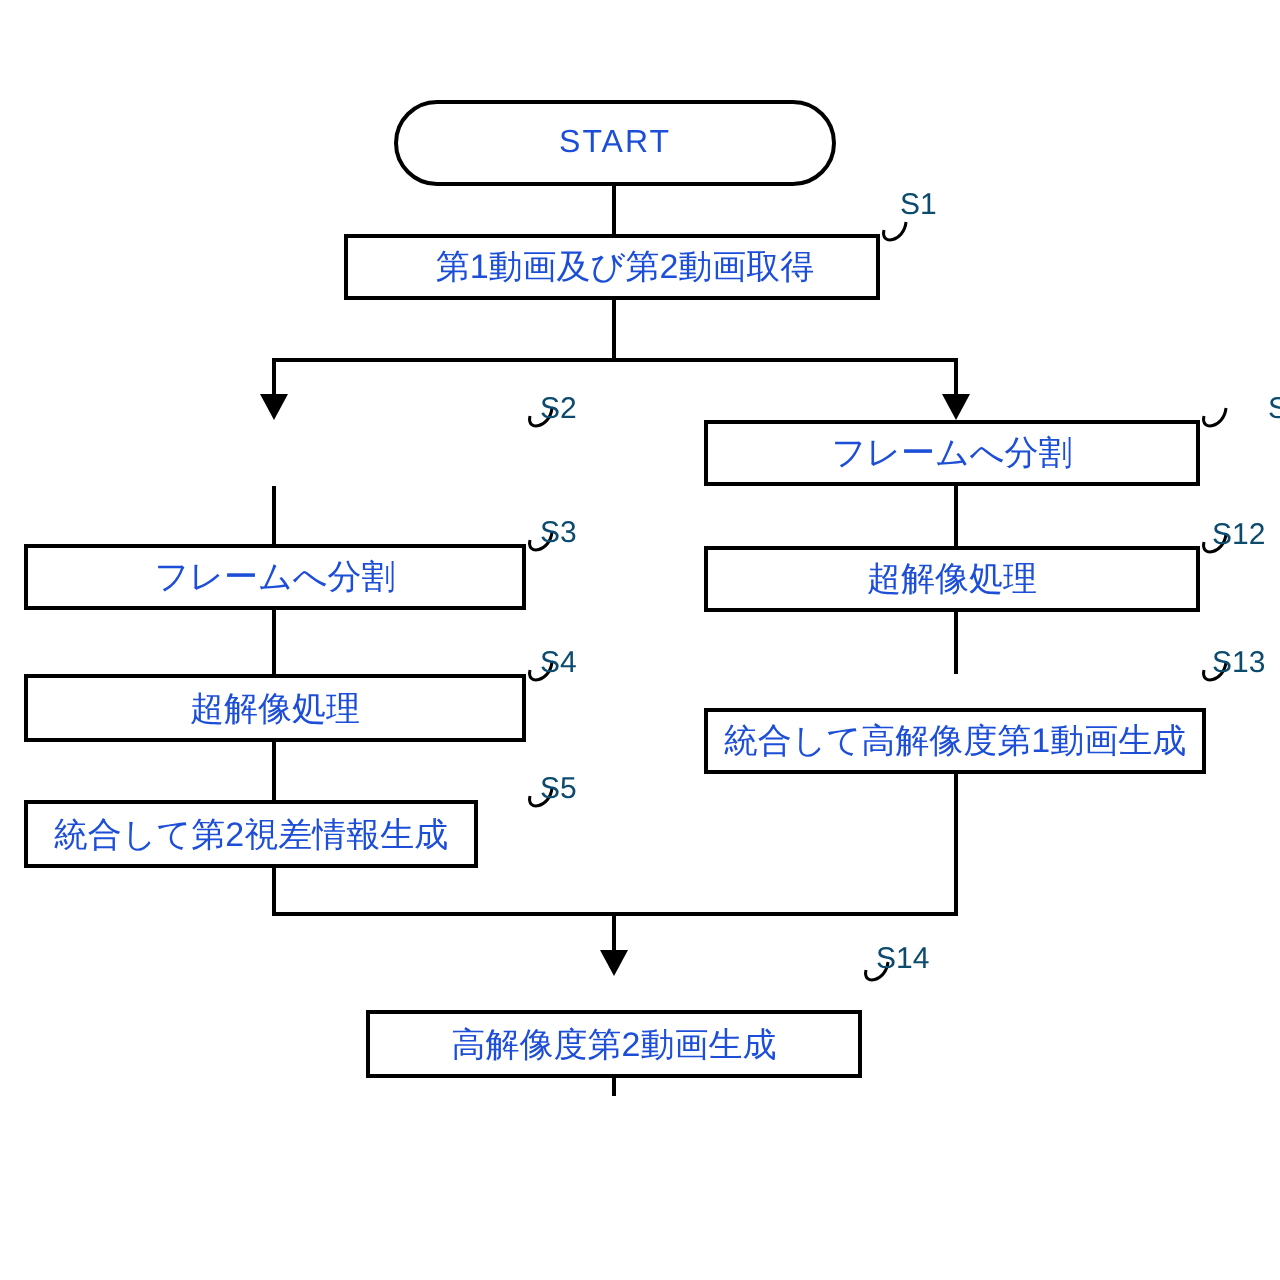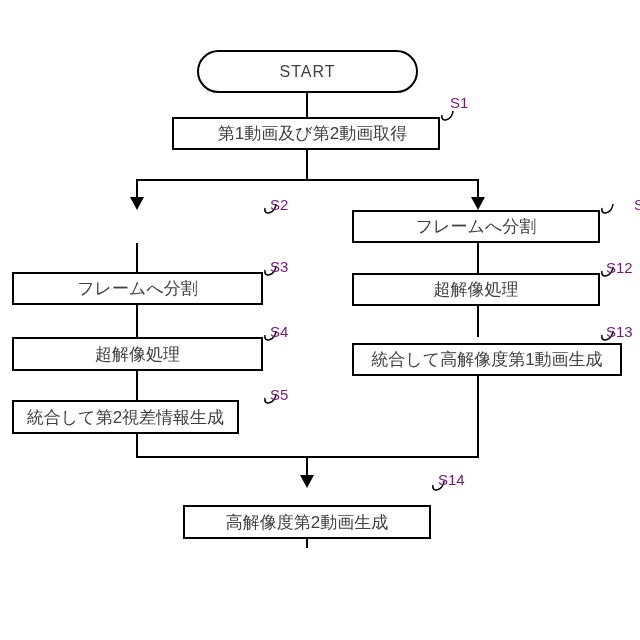--- a/index.html
+++ b/index.html
@@ -24,35 +24,35 @@
   }
   .node {
     position: absolute;
     box-sizing: border-box;
     border: 2px solid #000000;
     background: #ffffff;
     display: flex;
     align-items: center;
     justify-content: center;
     text-align: center;
-    color: #404040;
+    color: #1d4ed8;
   }
   .terminal {
     border-radius: 22px;
     font-size: 16px;
     letter-spacing: 1px;
   }
   .process {
     font-size: 17px;
     white-space: nowrap;
   }
   .step-label {
     position: absolute;
     font-size: 15px;
-    color: #701a75;
+    color: #0c4a6e;
     white-space: nowrap;
   }
 </style>
 </head>
 <body>
 
 <div id="canvas">
 
   <svg id="connector-layer" viewBox="0 0 640 640" xmlns="http://www.w3.org/2000/svg">
     <g stroke="#000000" stroke-width="2" fill="none">
@@ -126,21 +126,21 @@
   <div class="node process" style="left:352px; top:210px; width:248px; height:33px;">
     <span>フレームへ分割</span>
   </div>
   <div class="step-label" style="left:602px; top:196px;margin-left:32px;">S11</div>
 
   <div class="node process" style="left:352px; top:273px; width:248px; height:33px;">
     <span>超解像処理</span>
   </div>
   <div class="step-label" style="left:606px; top:259px;">S12</div>
 
-  <div class="node process" style="left:352px; top:343px; width:270px; height:33px;">
+  <div class="node process" style="left:352px; top:354px; width:251px; height:33px;">
     <span>統合して高解像度第1動画生成</span>
   </div>
   <div class="step-label" style="left:606px; top:323px;">S13</div>
 
   <div class="node process" style="left:183px; top:487px; width:248px; height:34px;margin-top:18px;">
     <span>高解像度第2動画生成</span>
   </div>
   <div class="step-label" style="left:438px; top:471px;">S14</div>
 
 </div>

